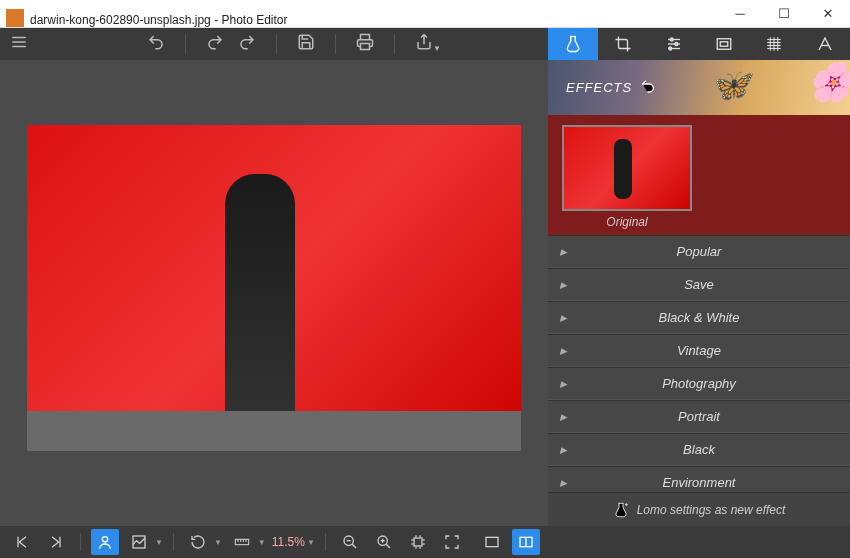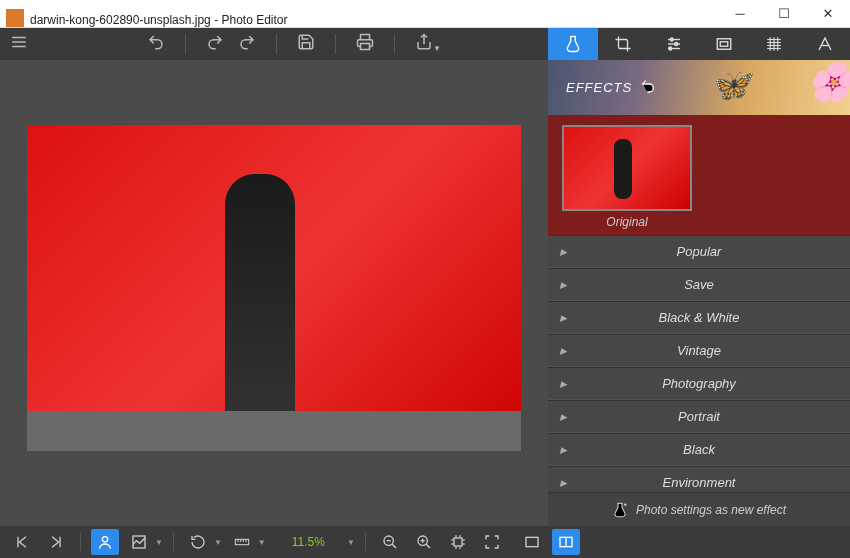--- a/index.html
+++ b/index.html
@@ -52,21 +52,21 @@
 .cat-row .cat-label { margin:8px auto; }
 
 .save-row { height:34px; border-top:1px solid #333; display:flex; align-items:center; justify-content:center; gap:8px; color:#ccc; font-size:12px; cursor:pointer; background:#434343;}
 
 
 .bottombar { height:32px; background:#3a3a3a; display:flex; align-items:center; padding:0 8px; gap:6px; }
 .bottombar .btn { width:28px; height:26px; display:flex; align-items:center; justify-content:center; border-radius:2px; }
 .bottombar .btn.active { background:#2d8ceb; }
 .bottombar svg { stroke:#ccc; fill:none; }
 .bottombar .btn.active svg { stroke:#fff; }
-.bottombar .zoom-text { color:#84cc16; font-size:12px; margin:0 20px; }
+.bottombar .zoom-text { color:#fca5a5; font-size:12px; margin:0 0; }
 .bottombar .vsep2 { width:1px; height:18px; background:#555; margin:0 4px;}
 .bottombar .dd { font-size:8px; color:#999; margin-left:-4px; }
 
 .ico { width:18px; height:18px; }
 .ico-s { width:16px; height:16px; }
 </style>
 </head>
 <body>
 
 <div class="titlebar">
@@ -230,21 +230,21 @@
         </div>
 
     </div>
     <div class="save-row">
       <svg class="ico-s" viewBox="0 0 24 24" stroke-width="1.6" style="stroke:#ccc;">
           <path d="M9 2v6l-4 8a4 4 0 0 0 4 6h6a4 4 0 0 0 4-6l-4-8V2"></path>
           <line x1="8" y1="2" x2="16" y2="2"></line>
           <line x1="18" y1="4" x2="22" y2="4"></line>
           <line x1="20" y1="2" x2="20" y2="6"></line>
         </svg>
-      <span>Photo settings as new effect</span>
+      <span>Lomo settings as new effect</span>
     </div>
   </div>
 </div>
 
 <div class="bottombar">
   <div class="btn">
       <svg class="ico-s" viewBox="0 0 24 24" stroke-width="2">
         <line x1="6" y1="4" x2="6" y2="20"></line>
         <polyline points="18 4 8 12 18 20"></polyline>
       </svg>

